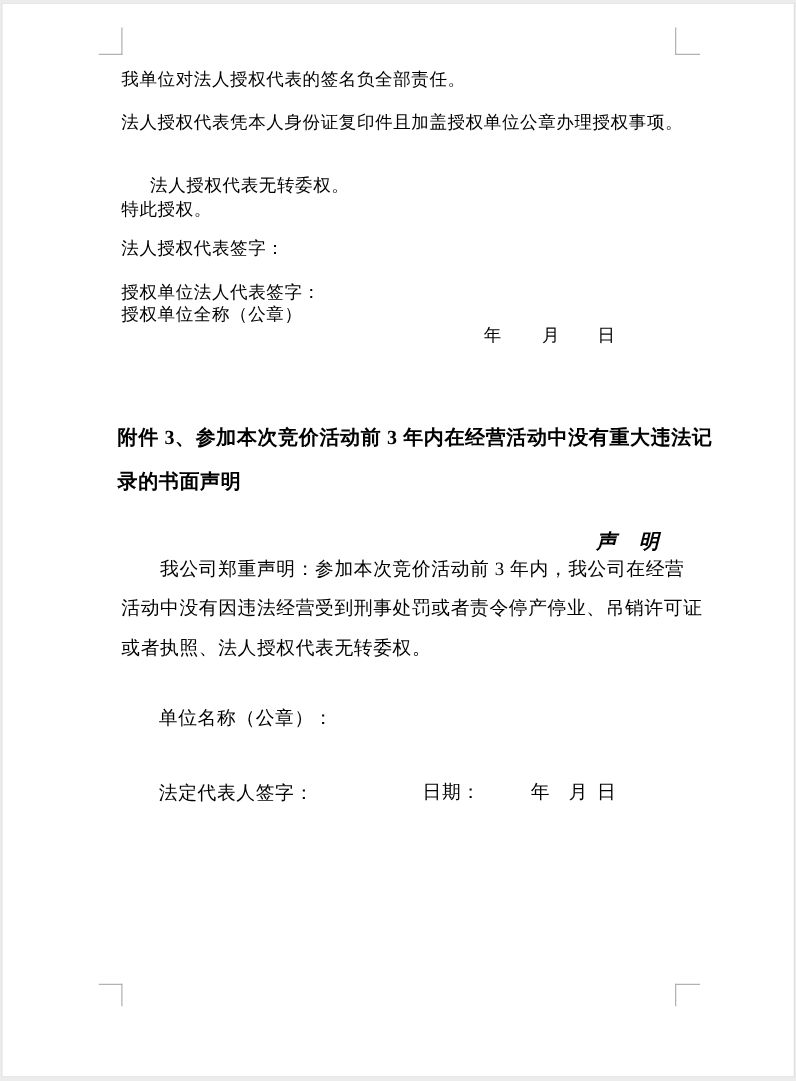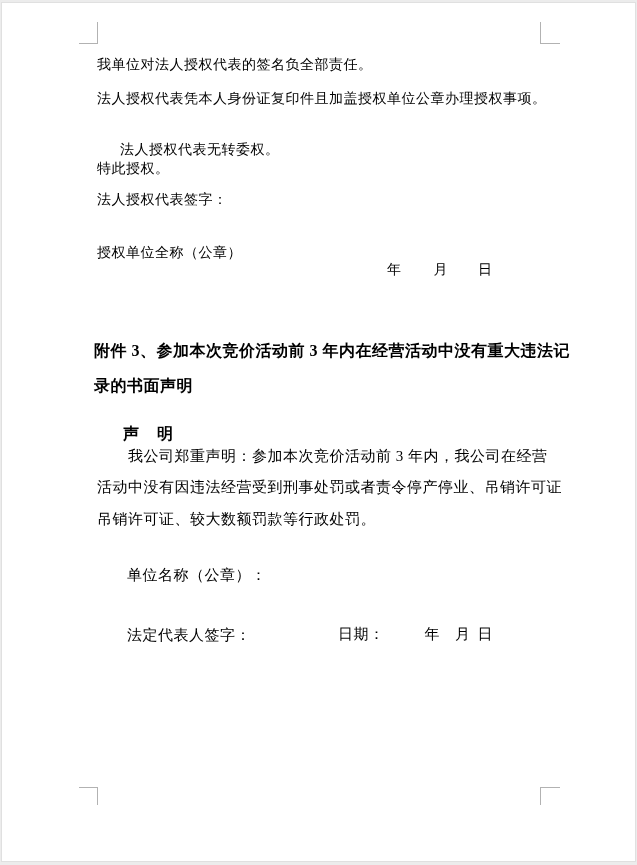--- a/index.html
+++ b/index.html
@@ -39,23 +39,24 @@
   .p-unitname  { left: 97px;  top: 245px; }
 
   .date1 { left: 387px; top: 262px; display: flex; }
   .date1 .m { margin-left: 32px; }
   .date1 .d { margin-left: 30px; }
 
   .h-l1 { left: 94px; top: 330px; }
   .h-l2 { left: 94px; top: 365px; }
 
   .stmt-title {
-    left: 97px; top: 413px; width: 443px;
-    text-align: left; padding-left: 26px; box-sizing: border-box;
+    left: 85px; top: 413px; width: 443px;
+    text-align: right; padding-left: 26px; box-sizing: border-box;
     letter-spacing: 1px;
+    font-style: italic;
   }
 
   .d-l1 { left: 128px; top: 448px; }
   .d-l2 { left: 97px;  top: 479px; }
   .d-l3 { left: 97px;  top: 511px; }
 
   .p-unitlabel { left: 127px; top: 567px; }
   .p-signlabel { left: 127px; top: 627px; }
 
   .date2 { left: 338px; top: 626px; display: flex; }
@@ -83,36 +84,37 @@
   <div class="crop crop-tl"></div>
   <div class="crop crop-tr"></div>
   <div class="crop crop-bl"></div>
   <div class="crop crop-br"></div>
 
   <div class="t s14 p-resp">我单位对法人授权代表的签名负全部责任。</div>
   <div class="t s14 p-proc">法人授权代表凭本人身份证复印件且加盖授权单位公章办理授权事项。</div>
   <div class="t s14 p-notrans">法人授权代表无转委权。</div>
   <div class="t s14 p-hereby">特此授权。</div>
   <div class="t s14 p-repsign">法人授权代表签字：</div>
+  <div class="t s14 p-legalsign">授权单位法人代表签字：</div>
   <div class="t s14 p-unitname">授权单位全称（公章）</div>
 
   <div class="t s14 date1">
     <span class="y">年</span>
     <span class="m">月</span>
     <span class="d">日</span>
   </div>
 
   <div class="t s16 bold h-l1">附件 3、参加本次竞价活动前 3 年内在经营活动中没有重大违法记</div>
   <div class="t s16 bold h-l2">录的书面声明</div>
 
   <div class="t s16 bold stmt-title">声　明</div>
 
   <div class="t s15 d-l1">我公司郑重声明：参加本次竞价活动前 3 年内，我公司在经营</div>
   <div class="t s15 d-l2">活动中没有因违法经营受到刑事处罚或者责令停产停业、吊销许可证</div>
-  <div class="t s15 d-l3">吊销许可证、较大数额罚款等行政处罚。</div>
+  <div class="t s15 d-l3">或者执照、法人授权代表无转委权。</div>
 
   <div class="t s15 p-unitlabel">单位名称（公章）：</div>
   <div class="t s15 p-signlabel">法定代表人签字：</div>
 
   <div class="t s15 date2">
     <span>日期：</span>
     <span class="y">年</span>
     <span class="m">月</span>
     <span class="d">日</span>
   </div>

